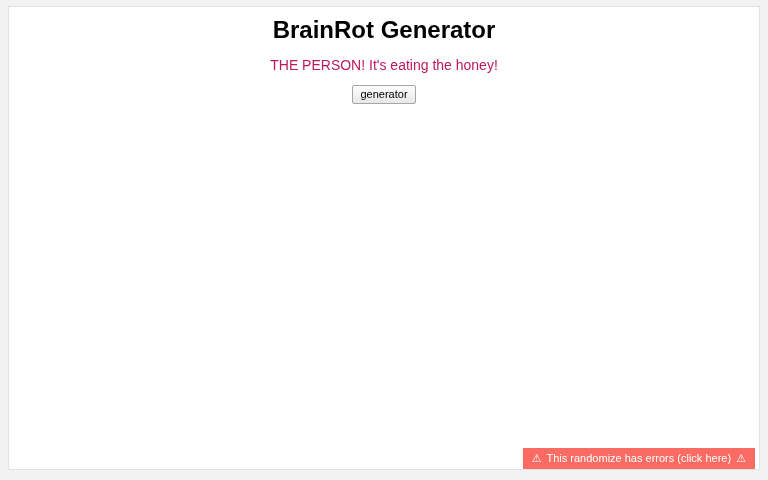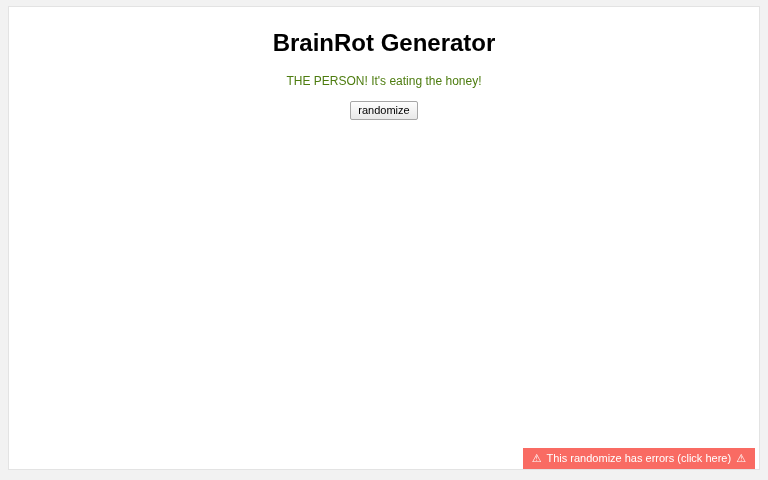--- a/index.html
+++ b/index.html
@@ -35,35 +35,35 @@
     overflow: hidden;
   }
 
   
   #generator {
     text-align: center;
     padding-top: 5px;
   }
 
   #app-title {
-    margin: 16px;
+    margin: 3px;
     padding: 0;
     font-size: 24px;
     font-weight: bold;
     color: #000000;
     line-height: 30px;
     letter-spacing: 0px;
   }
 
   #generated-phrase {
     margin: 12px;
     padding: 0;
     margin-top: 13px;
-    font-size: 12px;
-    color: #4d7c0f;
+    font-size: 14px;
+    color: #be185d;
     line-height: 14px;
   }
 
   #randomize-row {
     margin-top: 9px;
   }
 
   #randomize-button {
     font-family: "Liberation Sans", sans-serif;
     font-size: 11px;
@@ -114,21 +114,21 @@
 
   <div id="page-panel">
 
     <div id="generator">
 
       <h1 id="app-title">BrainRot Generator</h1>
 
       <div id="generated-phrase">THE PERSON! It's eating the honey!</div>
 
       <div id="randomize-row">
-        <button id="randomize-button" type="button">randomize</button>
+        <button id="randomize-button" type="button">generator</button>
       </div>
 
     </div>
 
     <div id="error-banner">
       <span class="warn-glyph">⚠</span>
       <span class="banner-text">This randomize has errors (click here)</span>
       <span class="warn-glyph">⚠</span>
     </div>
 

